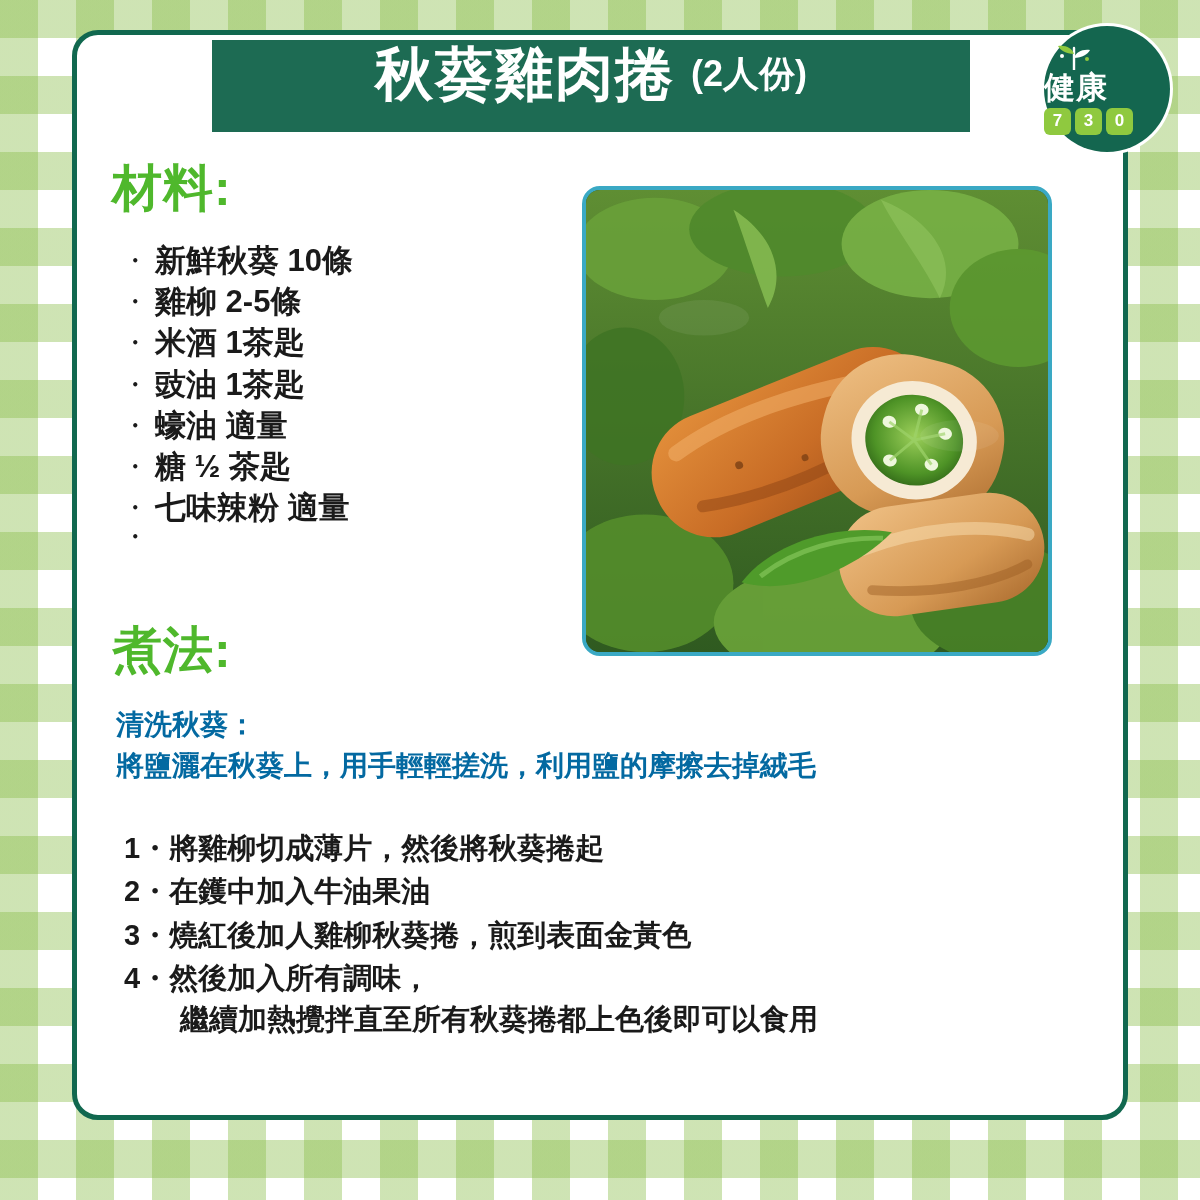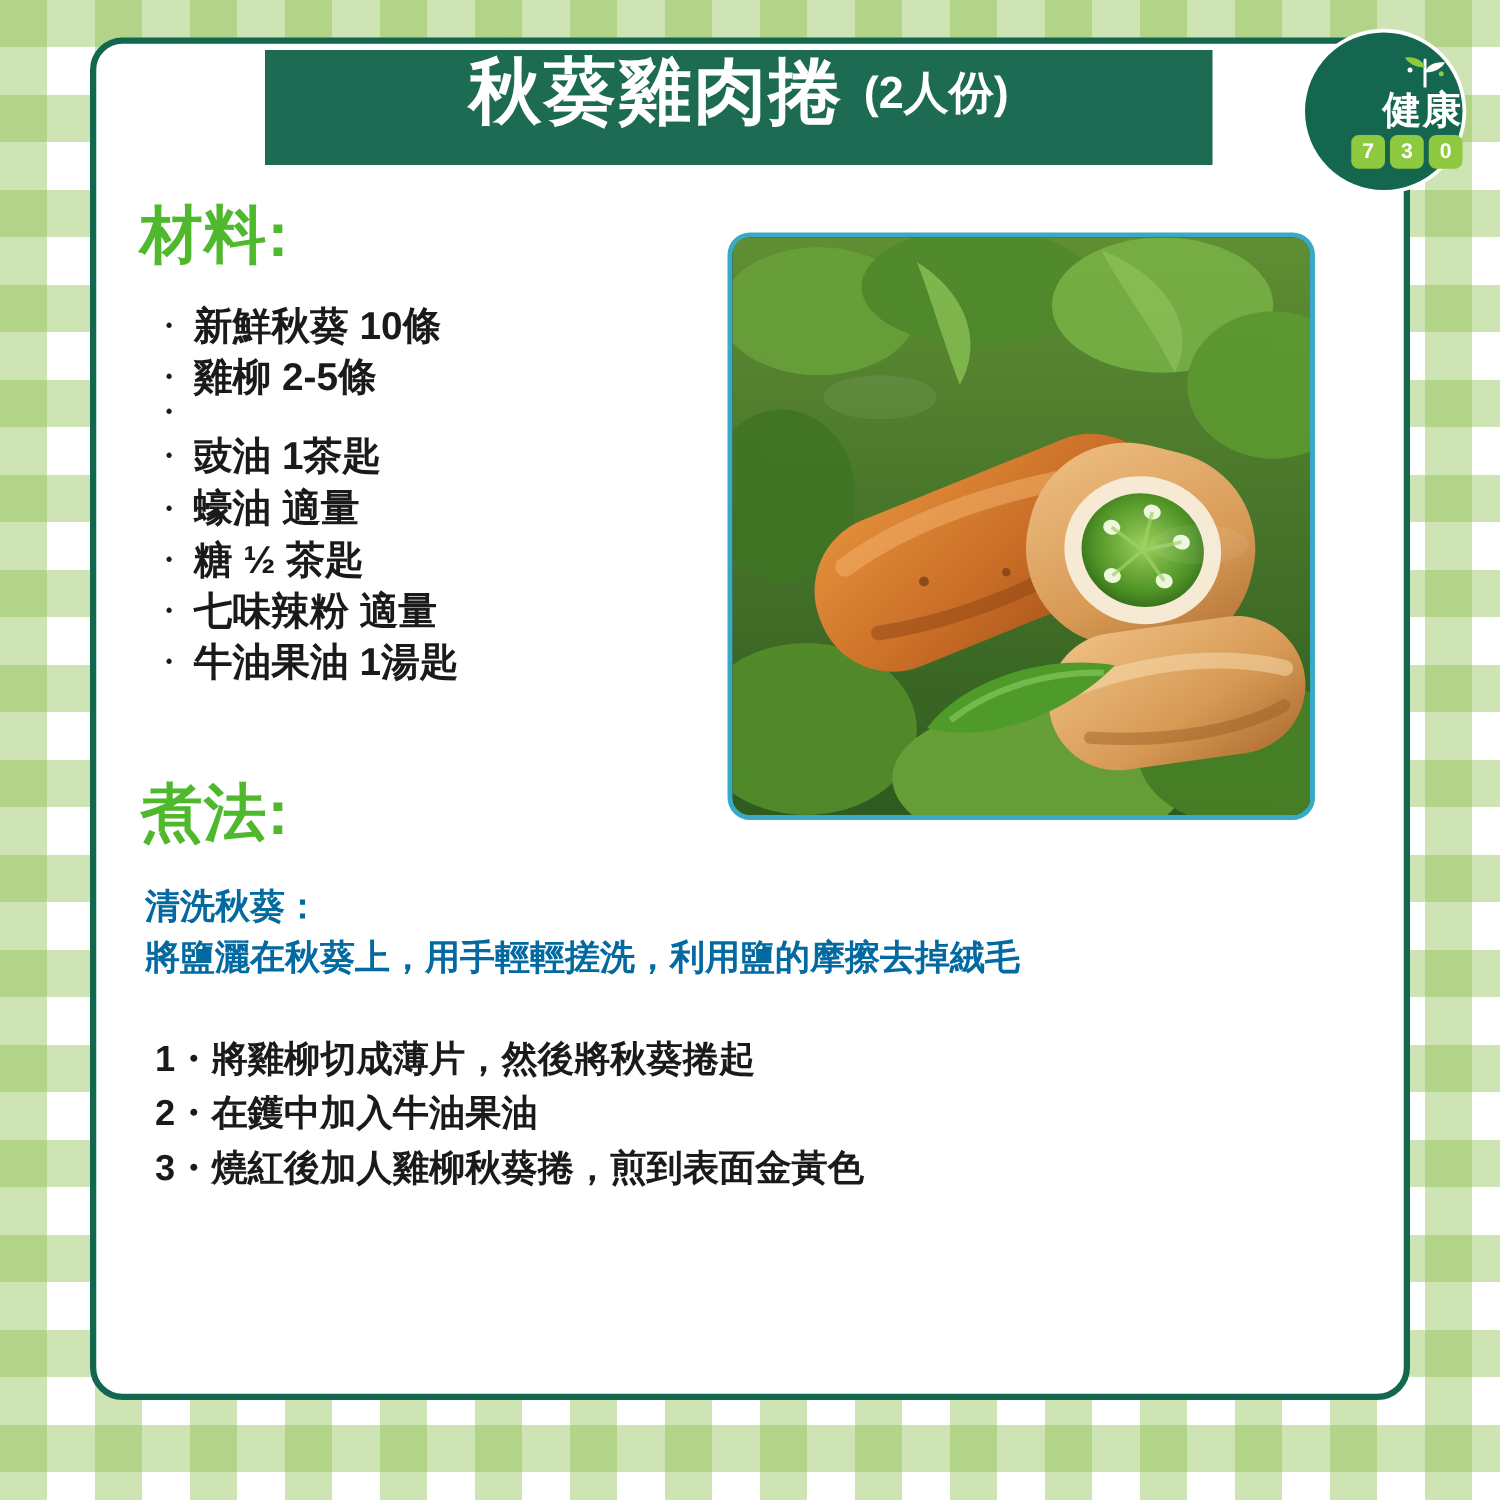--- a/index.html
+++ b/index.html
@@ -83,21 +83,21 @@
   .logo {
     position: absolute;
     right: 30px;
     top: 26px;
     width: 126px;
     height: 126px;
     border-radius: 50%;
     background: #14664f;
     display: flex;
     flex-direction: column;
-    align-items: flex-end;
+    align-items: flex-start;
     justify-content: center;
     box-shadow: 0 0 0 3px #ffffff;
   }
   .logo-sprout {
     height: 26px;
     margin-bottom: 2px;
   }
   .logo-text {
     color: #ffffff;
     font-size: 31px;
@@ -243,40 +243,40 @@
   <li>
       <span class="dot">・</span>
       <span>新鮮秋葵  10條</span>
     </li>
   <li>
       <span class="dot">・</span>
       <span>雞柳  2-5條</span>
     </li>
   <li>
       <span class="dot">・</span>
+      <span>米酒 1茶匙</span>
     </li>
   <li>
       <span class="dot">・</span>
       <span>豉油 1茶匙</span>
     </li>
   <li>
       <span class="dot">・</span>
       <span>蠔油 適量</span>
     </li>
   <li>
       <span class="dot">・</span>
       <span>糖 ½ 茶匙</span>
     </li>
   <li>
       <span class="dot">・</span>
       <span>七味辣粉 適量</span>
     </li>
   <li>
       <span class="dot">・</span>
-      <span>牛油果油 1湯匙</span>
     </li>
 </ul>
 
 <div class="photo">
   <svg viewBox="0 0 470 470" preserveAspectRatio="xMidYMid slice">
     <defs>
       <linearGradient id="greens" x1="0" y1="0" x2="0" y2="1">
         <stop offset="0%" stop-color="#5f8e33"></stop>
         <stop offset="100%" stop-color="#2f5a20"></stop>
       </linearGradient>
@@ -353,14 +353,18 @@
 <div class="heading method">煮法:</div>
 
 <div class="method-block">
   <p class="method-note">清洗秋葵：</p>
   <p class="method-note">將鹽灑在秋葵上，用手輕輕搓洗，利用鹽的摩擦去掉絨毛</p>
 
   <ul class="method-steps">
     <li>1・將雞柳切成薄片，然後將秋葵捲起</li>
     <li>2・在鑊中加入牛油果油</li>
     <li>3・燒紅後加人雞柳秋葵捲，煎到表面金黃色</li>
+    <li>
+      <span>4・然後加入所有調味，</span>
+      <span class="step-cont">繼續加熱攪拌直至所有秋葵捲都上色後即可以食用</span>
+    </li>
   </ul>
 </div>
 
 </body></html>

